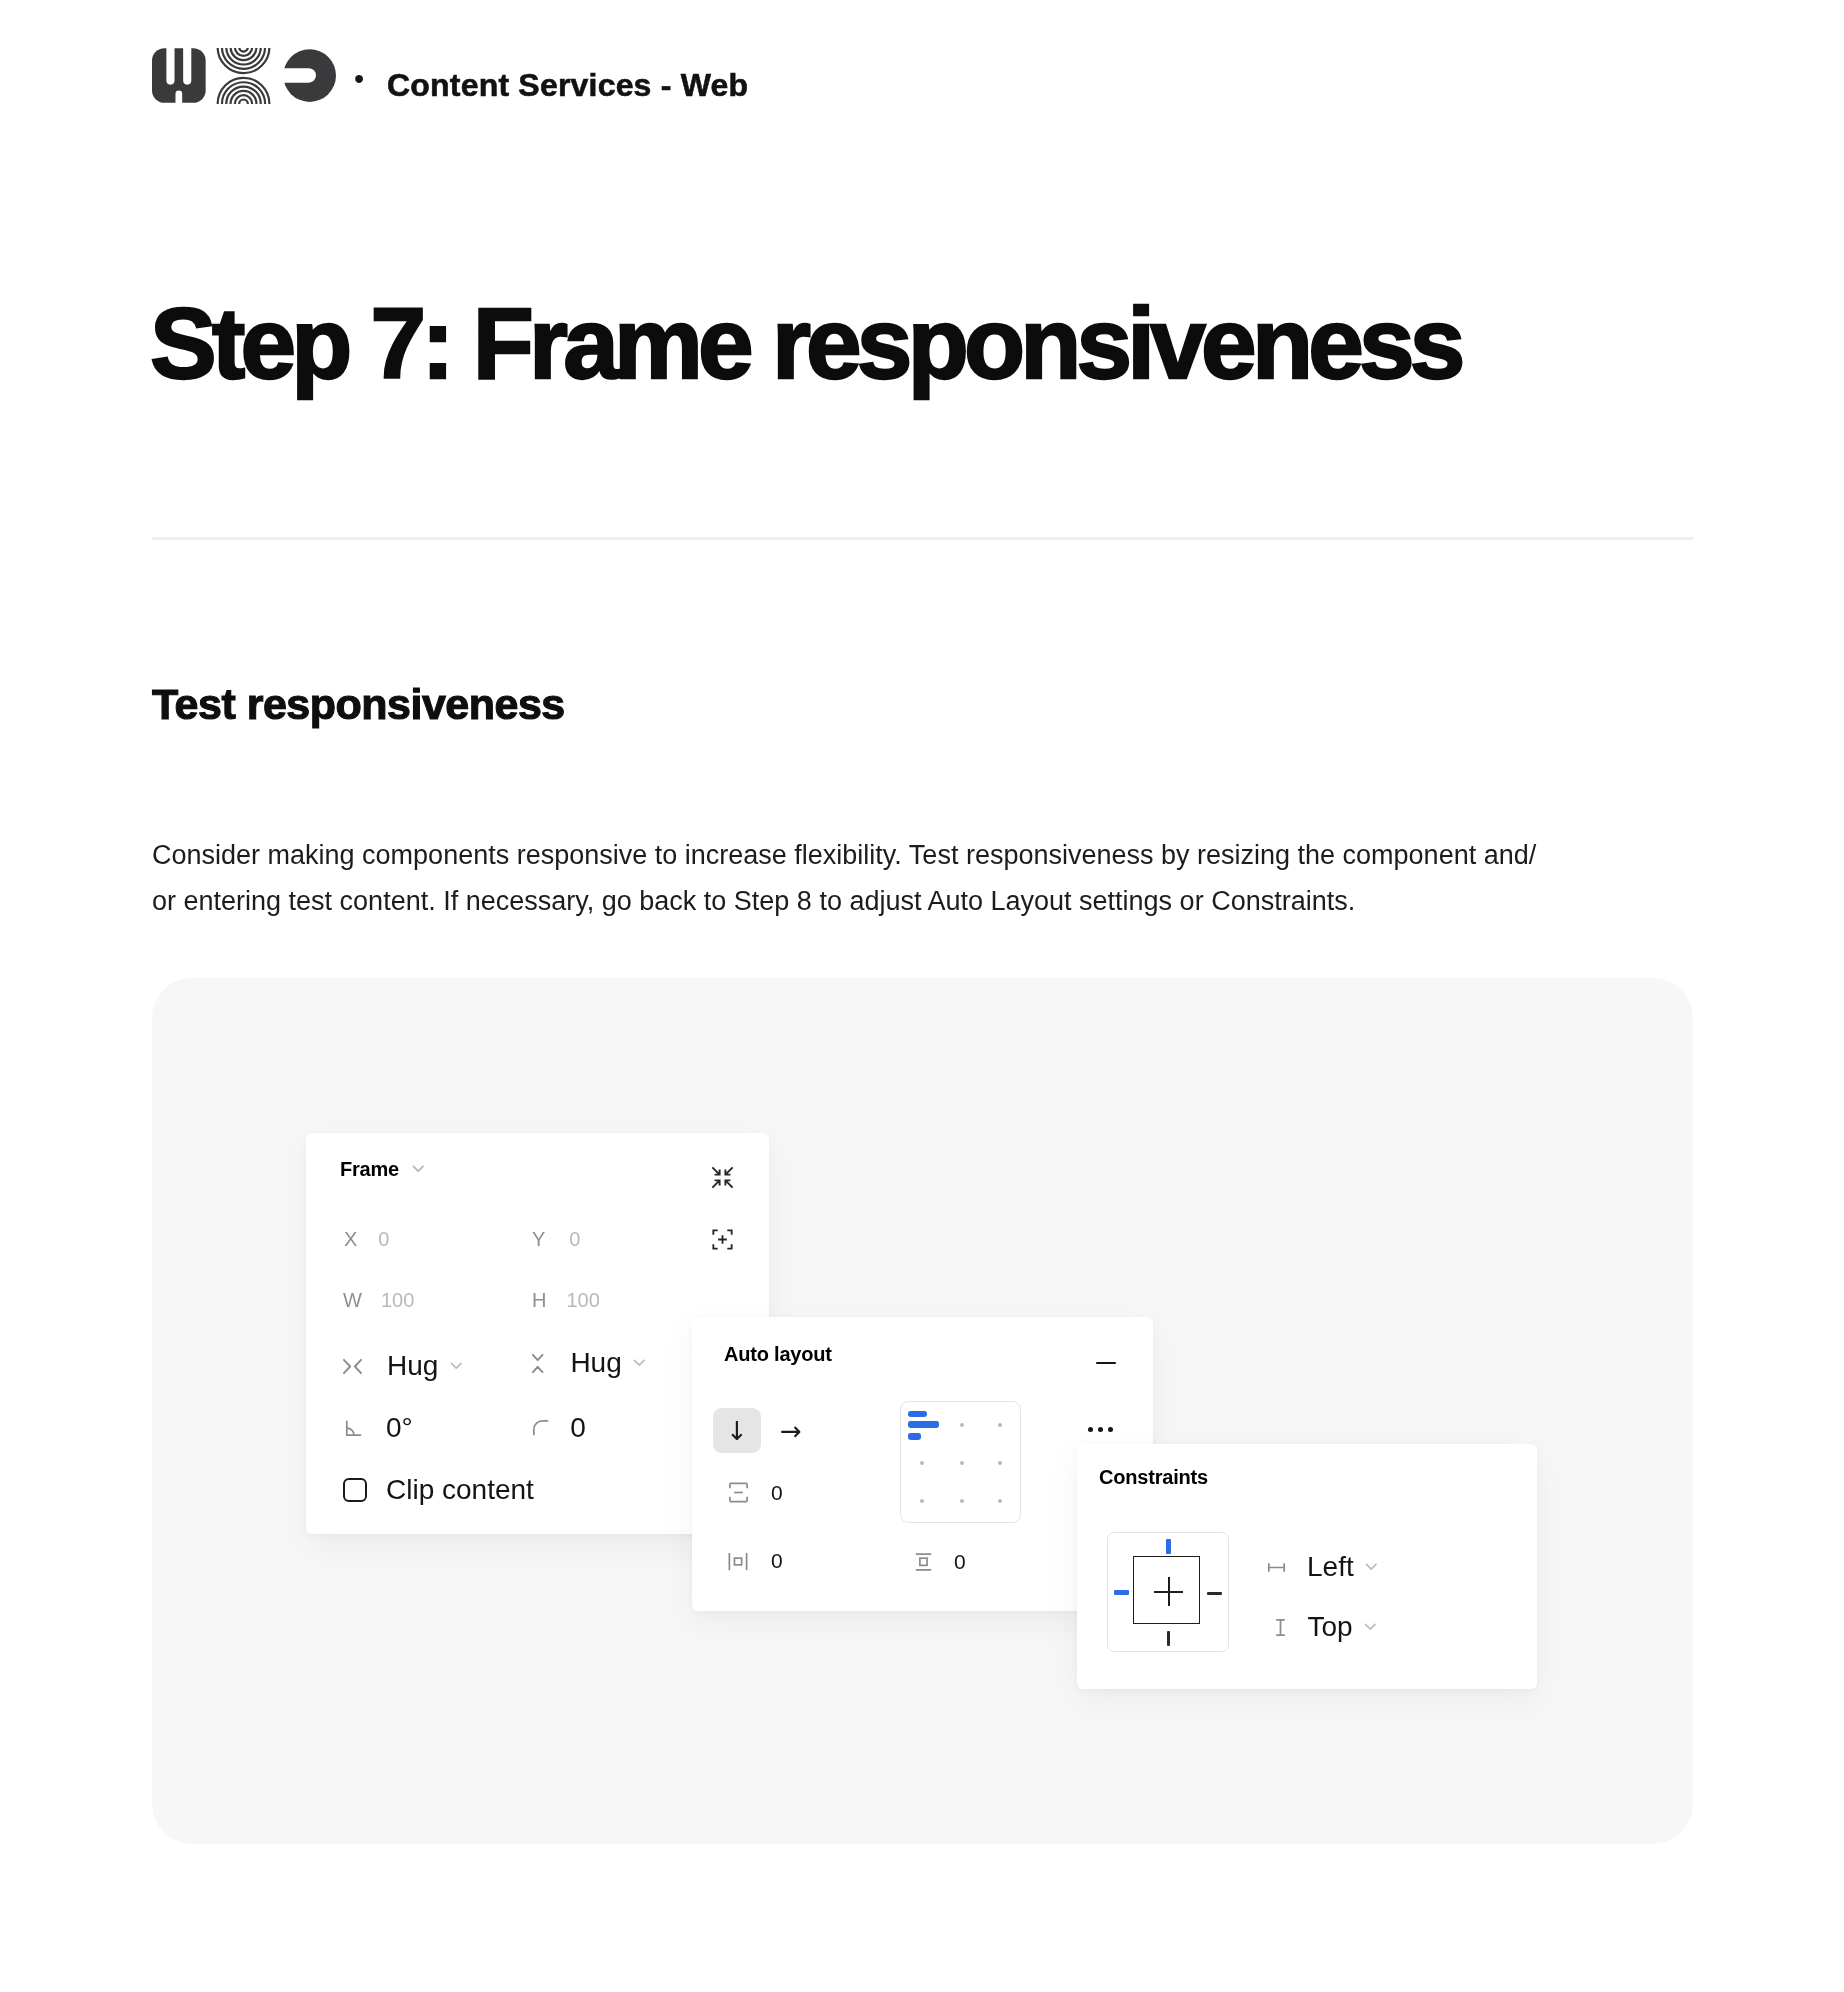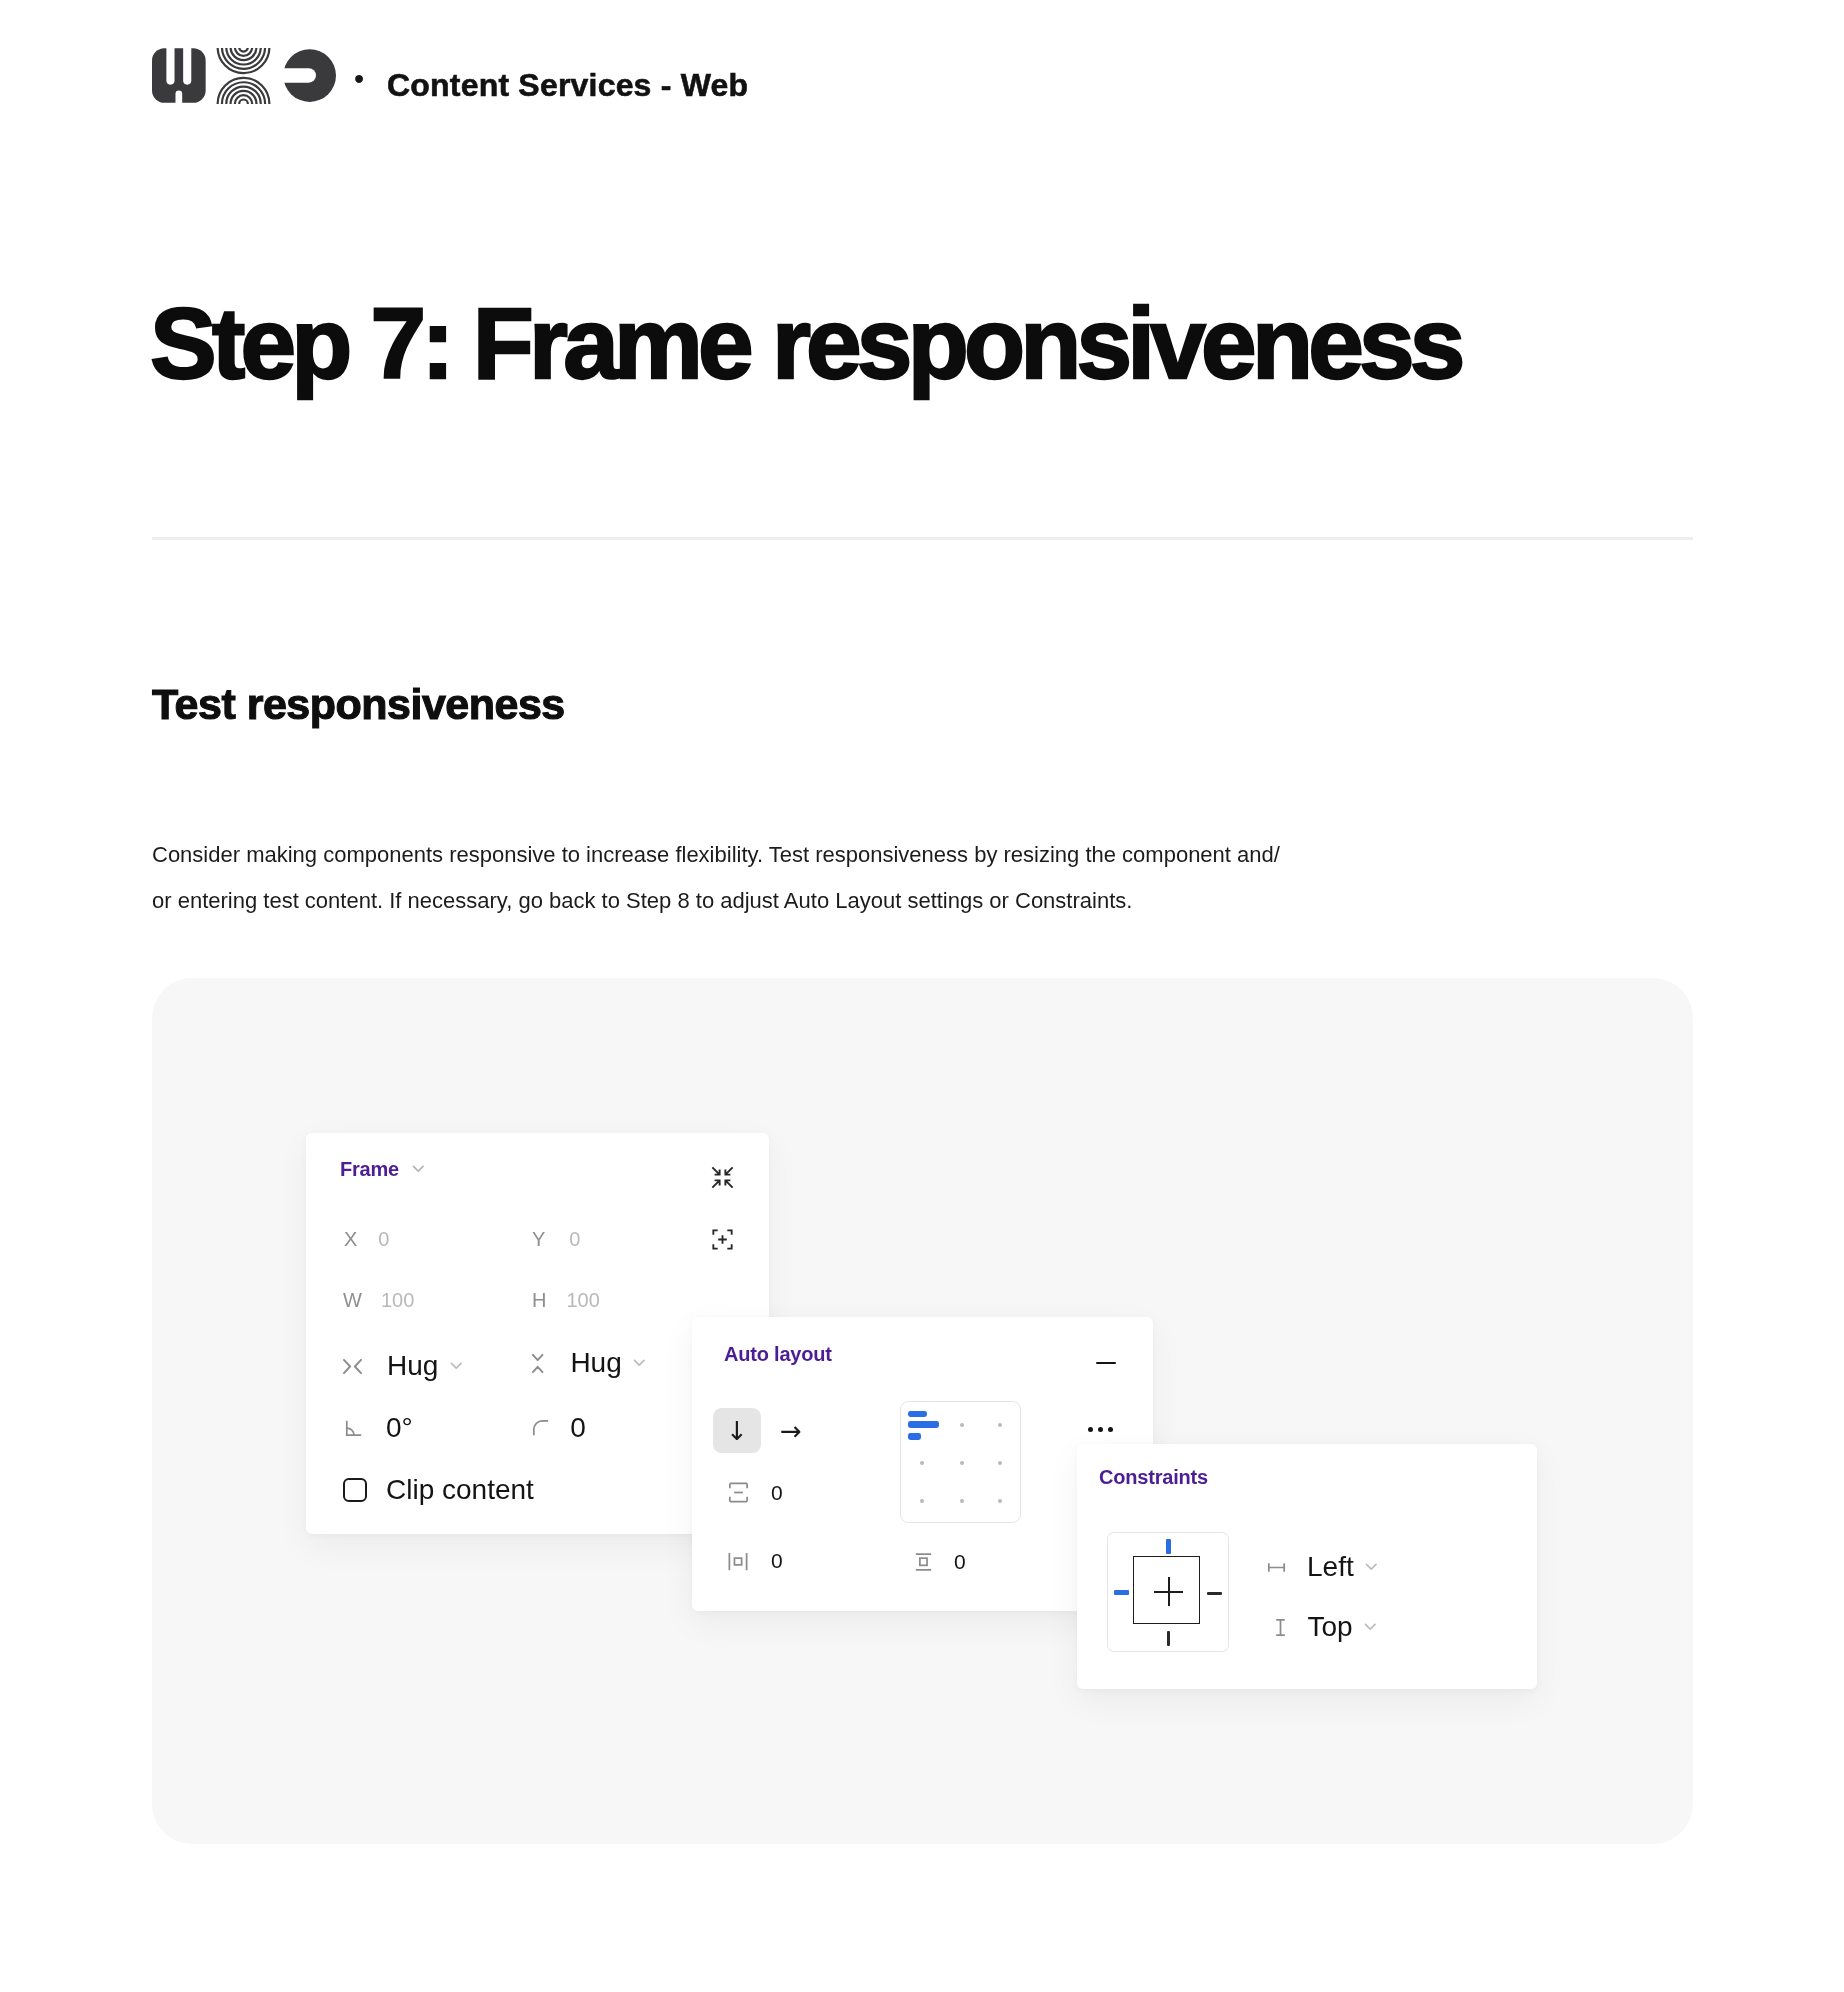--- a/index.html
+++ b/index.html
@@ -19,32 +19,32 @@
   
   .page-title{
     left:150px;top:281px;font-size:100px;font-weight:bold;letter-spacing:-4.8px;
     line-height:1.25;color:#0c0c0c;-webkit-text-stroke:2.3px #0c0c0c;white-space:nowrap;
   }
   .divider{left:152px;top:537px;width:1541px;height:2.9px;background:#eeeeee;}
   .section-heading{
     left:152px;top:680px;font-size:43px;font-weight:bold;letter-spacing:-0.5px;
     color:#0e0e0e;-webkit-text-stroke:1.1px #0e0e0e;white-space:nowrap;
   }
-  .intro{left:152px;top:832px;font-size:22px;line-height:46px;color:#1c1c1c;}
+  .intro{left:152px;top:832px;font-size:27px;line-height:46px;color:#1c1c1c;}
   .intro span{display:block;white-space:nowrap;}
 
   
   .figure{left:152px;top:978px;width:1541px;height:866px;background:var(--canvas);border-radius:40px;}
   .panel{position:absolute;background:#fff;border-radius:5.8px;
          box-shadow:0 11.5px 35px rgba(0,0,0,.05),0 1.9px 7.7px rgba(0,0,0,.03);}
   .frame-panel{left:154px;top:155px;width:463px;height:401px;z-index:1;}
   .auto-panel{left:540px;top:339px;width:461px;height:294px;z-index:2;}
   .constraints-panel{left:925px;top:466px;width:460px;height:245px;z-index:3;}
 
-  .p-title{font-size:20px;font-weight:bold;color:#4c1d95;letter-spacing:-0.2px;}
+  .p-title{font-size:20px;font-weight:bold;color:#000000;letter-spacing:-0.2px;}
   .lab{font-size:20px;color:#8f8f8f;}
   .val-muted{font-size:20px;color:#b9b9b9;}
   .val{font-size:28px;color:#141414;}
   .val-num{font-size:21px;color:#141414;}
 
   
   .dir-btn{left:21px;top:91px;width:48px;height:45px;border-radius:8.6px;background:#e5e5e5;
            display:flex;align-items:center;justify-content:center;}
   .dir-btn2{left:75px;top:91px;width:48px;height:45px;border-radius:8.6px;background:transparent;
            display:flex;align-items:center;justify-content:center;}

